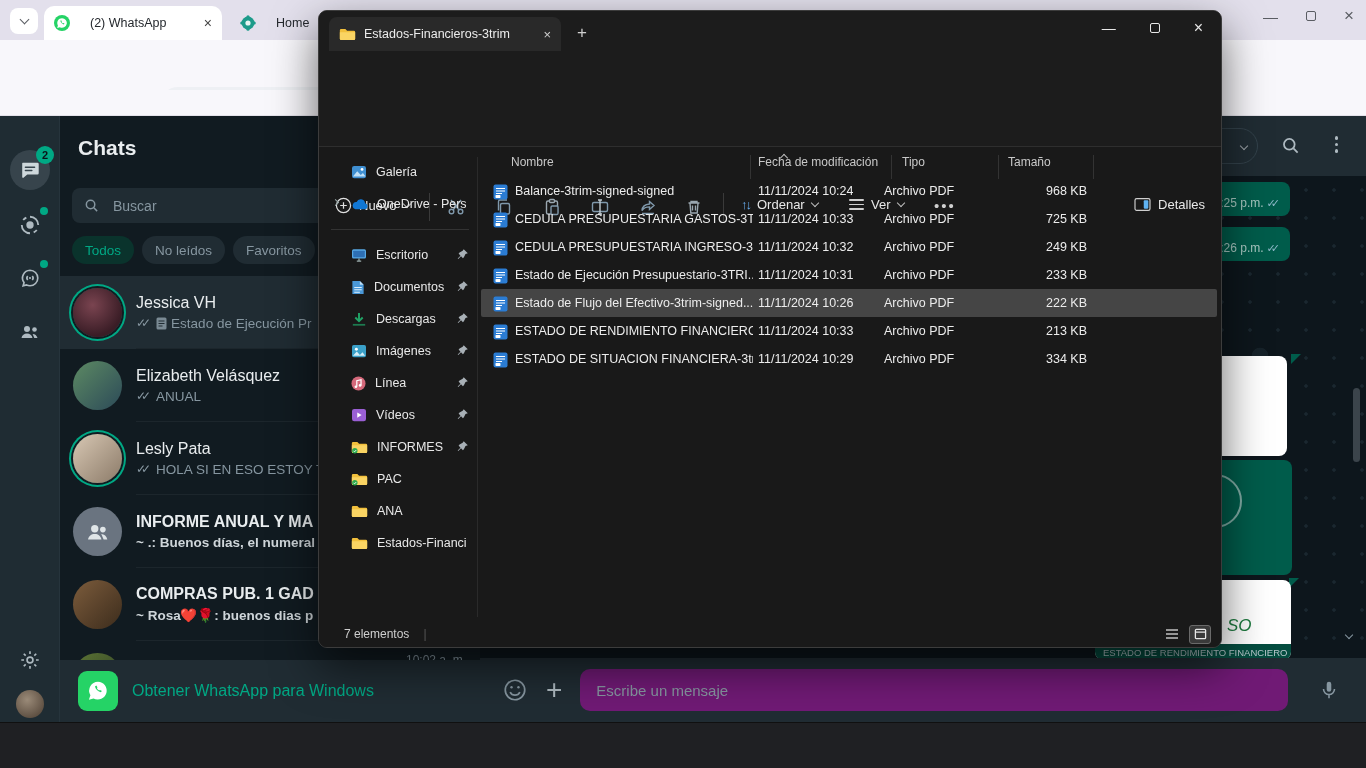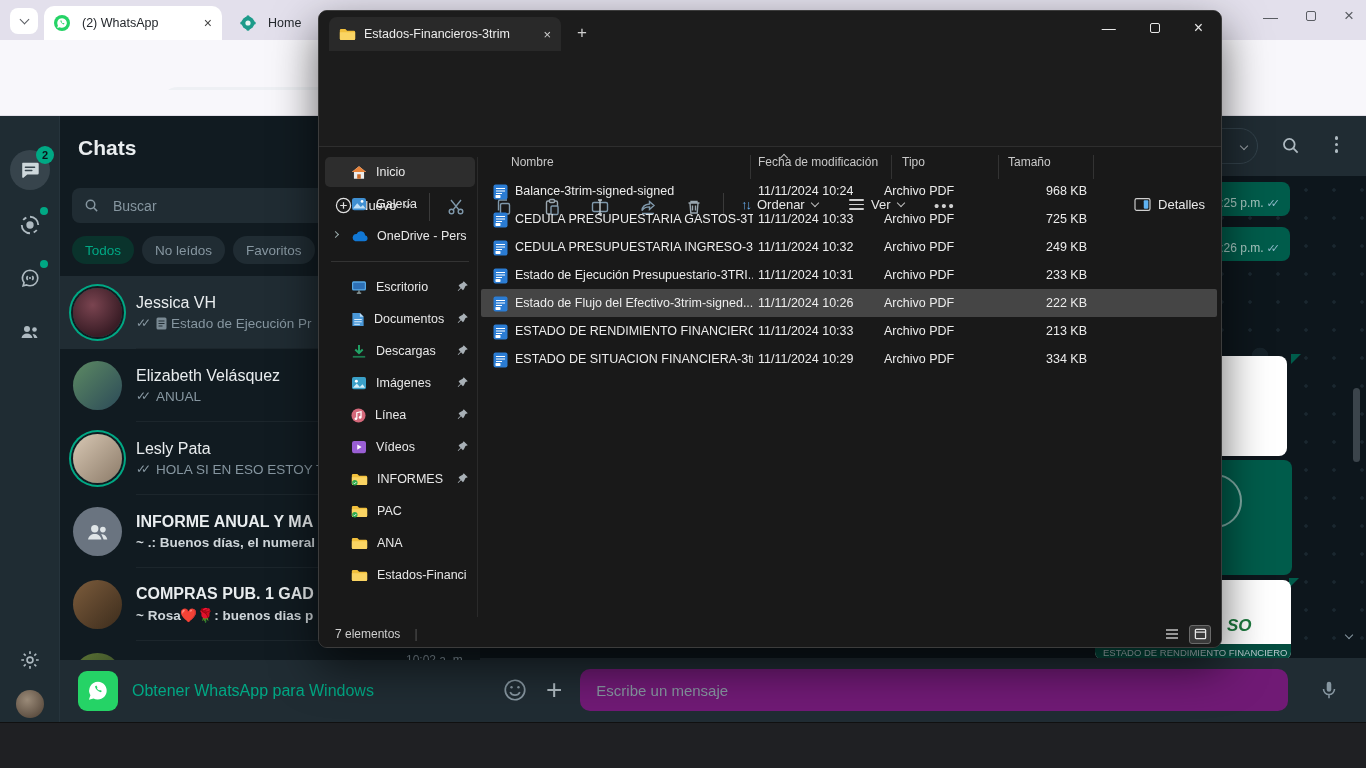--- a/index.html
+++ b/index.html
@@ -5,21 +5,21 @@
 *{box-sizing:border-box;margin:0;padding:0}
 body{margin:0;background:#000;font-family:"Liberation Sans",sans-serif;-webkit-font-smoothing:antialiased}
 .screen{position:relative;width:1366px;height:768px;overflow:hidden;background:#0b141a}
 .ab{position:absolute}
 .flex{display:flex;align-items:center}
 svg{display:block}
 
 
 .tabstrip{left:0;top:0;width:1366px;height:40px;background:#e3e0ec}
 .tsearch{left:10px;top:8px;width:28px;height:26px;background:#fff;border-radius:8px;justify-content:center}
-.tab{height:34px;border-radius:10px 10px 0 0;padding:0 10px;gap:12px}
+.tab{height:34px;border-radius:10px 10px 0 0;padding:0 10px;gap:20px}
 .tab-a{left:44px;top:6px;width:178px;background:#fff}
 .tab-b{left:230px;top:6px;width:110px}
 .tlab{font-size:12.5px;color:#24282d;white-space:nowrap;overflow:hidden;flex:1}
 .tclose{color:#444;font-size:14px;cursor:default}
 .bwc{right:12px;top:6px;gap:28px;color:#5a5d63;font-size:15px}
 .bwc .sq{width:10px;height:10px;border:1.4px solid #5a5d63;border-radius:2px}
 .btoolbar{left:0;top:40px;width:1366px;height:50px;background:#f8f7fb}
 .bnav{font-size:18px;color:#474b50;top:53px}
 .addr{left:160px;top:47px;width:660px;height:36px;background:#eef0f4;border-radius:18px;padding:0 14px;gap:10px}
 .url{font-size:14px;color:#202124}
@@ -398,21 +398,21 @@
       <span class="ab dlc" style="left:48px;top:14px">↓</span>
       <span class="ab flex" style="left:0;bottom:6px;width:100%;justify-content:flex-start;padding-left:2px">
         <span class="btime" style="margin-left:-18px">10:39 a.m.</span>
         <span class="bchecks">✓✓</span>
       </span>
     </div>
 
     <div class="ab" style="left:615px;top:462px;width:198px;height:82px">
       <span class="ab tail" style="right:-6px;top:0"></span>
       <span class="ab dcard" style="left:0;top:2px;width:196px;height:80px">
-        <span class="ab" style="left:132px;top:36px;color:#1d7a3f;font-weight:bold;font-size:17px;font-style:italic">SO</span>
+        <span class="ab" style="left:132px;top:36px;color:#1d7a3f;font-weight:normal;font-size:17px;font-style:italic">SO</span>
         <span class="fbar">ESTADO DE RENDIMIENTO FINANCIERO</span>
       </span>
     </div>
 
     <span class="ab sthumb"></span>
     <span class="ab ccv" style="right:14px;top:516px;transform:rotate(45deg);border-color:#8696a0"></span>
 
     <div class="ab flex composer">
       <span>
           <svg width="26" height="26" viewBox="0 0 24 24" fill="none" stroke="#8696a0" stroke-width="1.6">
@@ -544,28 +544,20 @@
       <div class="ab flex xtb" style="right:16px">
         <svg width="17" height="15" viewBox="0 0 20 18">
             <rect x="1" y="2" width="18" height="14" rx="2" fill="none" stroke="#cfcfcf" stroke-width="1.4"></rect>
             <rect x="11.5" y="4" width="5.5" height="10" rx="1" fill="#5fb2f2"></rect>
           </svg>
         <span>Detalles</span>
       </div>
     </div>
 
     <div class="ab x-side">
-      <div class="srow on">
-        <svg width="16" height="15" viewBox="0 0 18 16">
-            <path d="M9 1l8 6.5h-2.3V15H3.3V7.5H1z" fill="#ececec"></path>
-            <path d="M9 1l8 6.5H1z" fill="#e8833a"></path>
-            <rect x="7" y="10" width="4" height="5" fill="#c96a2a"></rect>
-          </svg>
-        <span>Inicio</span>
-      </div>
       <div class="srow">
         <svg width="16" height="14" viewBox="0 0 18 16">
             <rect x="1" y="1" width="16" height="14" rx="2.5" fill="#3f8fd1"></rect>
             <circle cx="12.5" cy="5" r="1.6" fill="#fff"></circle>
             <path d="M2 13l5-6 4 4.5 2.5-2.5 3 4z" fill="#bfe0f7"></path>
           </svg>
         <span>Galería</span>
       </div>
       <div class="srow">
         <span class="sexp"></span>
@@ -777,21 +769,21 @@
             </svg>
           </span>
         <span class="fn">ESTADO DE SITUACION FINANCIERA-3tri...</span>
         <span class="fd">11/11/2024 10:29</span>
         <span class="ft">Archivo PDF</span>
         <span class="fs">334 KB</span>
       </div>
     </div>
 
     <div class="ab flex x-status">
-      <span style="margin-left:16px">7 elementos</span>
+      <span style="margin-left:25px">7 elementos</span>
       <span style="margin-left:14px;color:#555">|</span>
       <span style="margin-left:auto;margin-right:10px;display:flex;gap:6px">
         <span class="vtog">
             <svg width="14" height="12" viewBox="0 0 14 12" stroke="#c0c0c0" stroke-width="1.6">
               <path d="M1 2h12M1 6h12M1 10h12"></path>
             </svg>
           </span>
         <span class="vtog on">
             <svg width="13" height="12" viewBox="0 0 14 12" fill="none" stroke="#e8e8e8" stroke-width="1.4">
               <rect x="1.5" y="1" width="11" height="10" rx="1"></rect>

